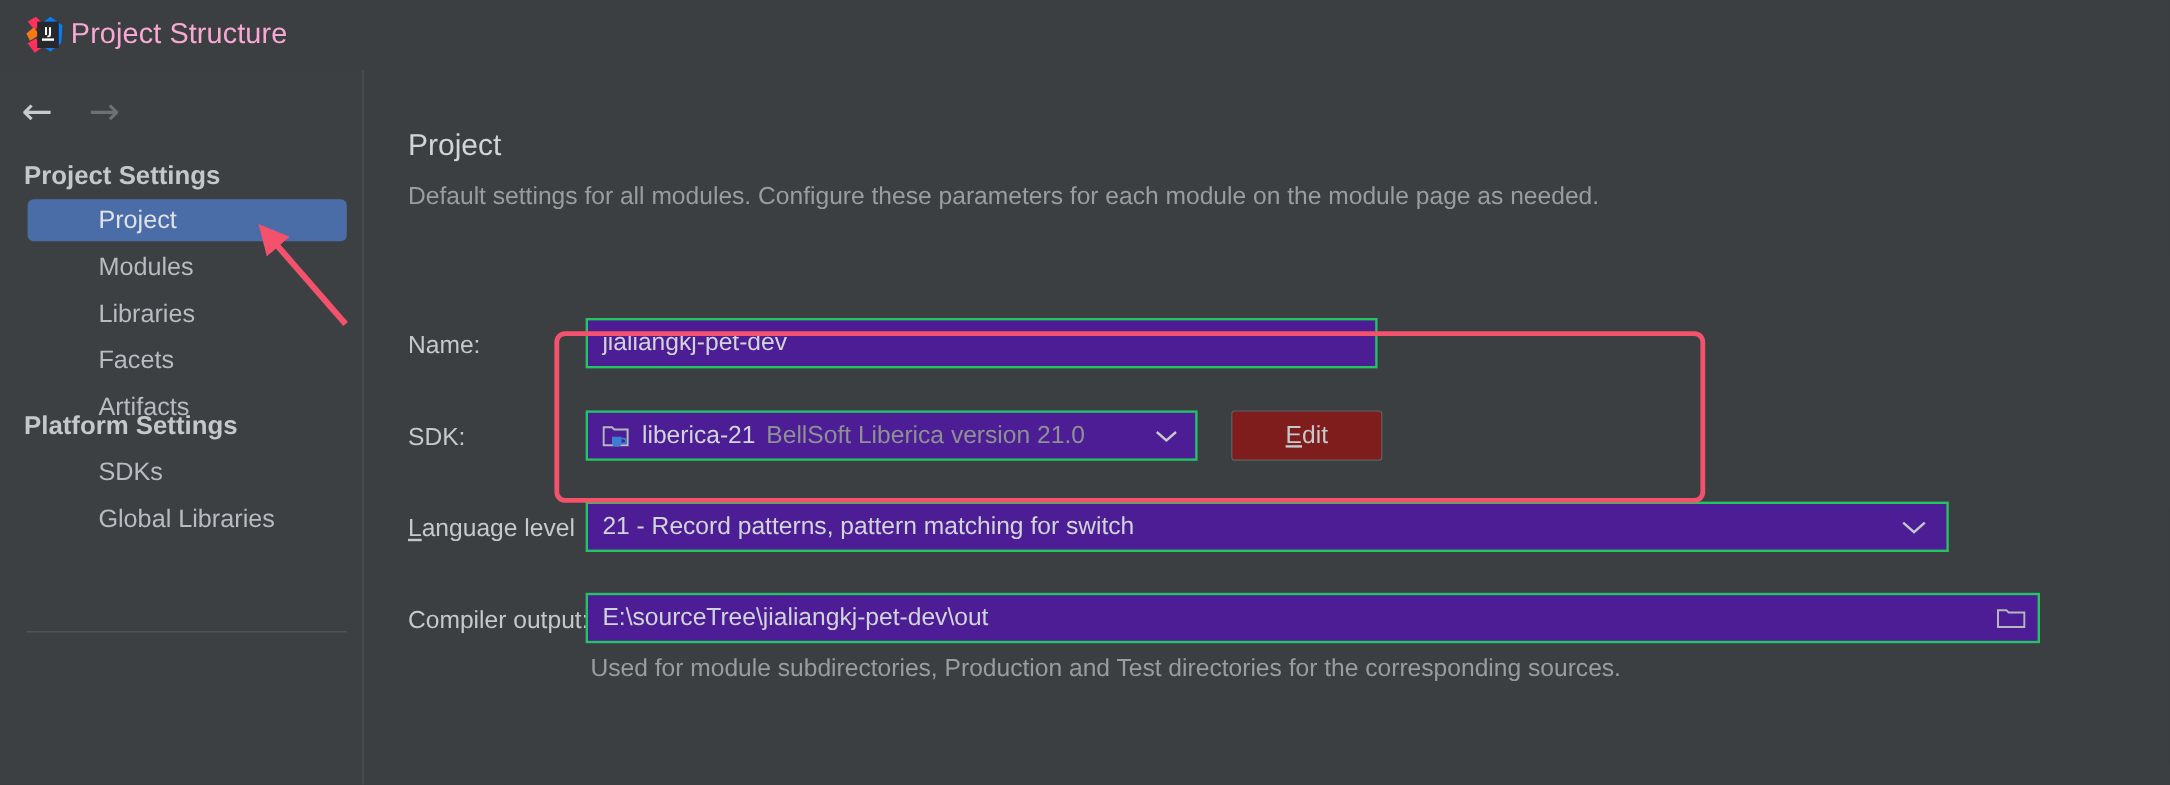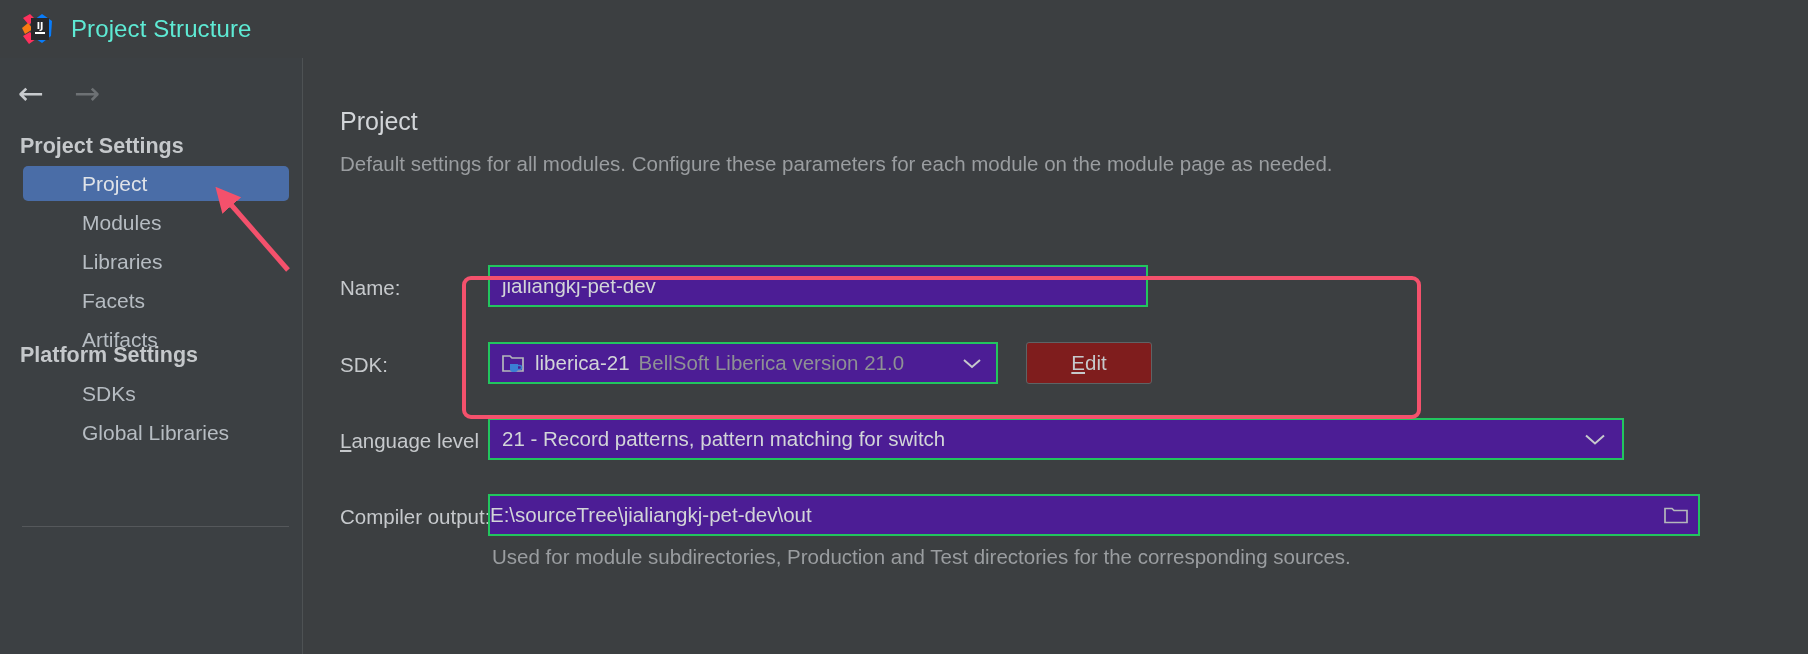--- a/index.html
+++ b/index.html
@@ -11,21 +11,21 @@
   }
   #root { position: relative; width: 1808px; height: 654px; background: #3c3f41; }
 
   
   #titlebar {
     position: absolute; left: 0; top: 0; width: 1808px; height: 58px;
     background: #3c3f41; display: flex; align-items: center;
   }
   #app-logo { margin-left: 20px; width: 34px; height: 34px; position: relative; }
   #title-text {
-    margin-left: 17px; font-size: 24px; color: #5eead4; letter-spacing: .1px;
+    margin-left: 5px; font-size: 24px; color: #f9a8d4; letter-spacing: .1px;
   }
 
   
   #sidebar {
     position: absolute; left: 0; top: 58px; width: 303px; height: 596px;
     background: #3c4043; border-right: 1px solid #4e5254;
   }
   #nav-arrows { position: absolute; left: 18px; top: 20px; display: flex; gap: 30px; }
   .nav-arrow { font-size: 31px; line-height: 31px; color: #c8cbce; font-family: "DejaVu Sans", sans-serif; }
   .nav-arrow.disabled { color: #6d7174; }
@@ -71,21 +71,21 @@
   #edit-btn {
     position: absolute; left: 722px; top: 284px; width: 126px; height: 42px;
     background: #7f1d1d; border: 1px solid #5e6365; border-radius: 3px;
     display: flex; align-items: center; justify-content: center;
   }
   #edit-btn span { font-size: 20.5px; color: #c6c9cc; }
 
   #name-field { left: 184px; top: 207px; width: 660px; height: 42px; padding-left: 12px; }
   #lang-combo { left: 184px; top: 360px; width: 1136px; height: 42px; padding-left: 12px; }
   #lang-chevron { position: absolute; right: 16px; top: 50%; transform: translateY(-50%); }
-  #out-field { left: 184px; top: 436px; width: 1212px; height: 42px; }
+  #out-field { left: 184px; top: 436px; width: 1212px; height: 42px; padding-left: 12px; }
   #out-browse { position: absolute; right: 10px; top: 50%; transform: translateY(-50%); width: 24px; height: 21px; }
 
   #hint-text { position: absolute; left: 188px; top: 487px; font-size: 20.5px; color: #9a9da0; white-space: nowrap; }
 
   
   #annot-box {
     position: absolute; left: 462px; top: 276px; width: 959px; height: 143px;
     border: 4px solid #f4516c; border-radius: 9px; pointer-events: none;
   }
   #annot-arrow { position: absolute; left: 200px; top: 170px; width: 130px; height: 120px; pointer-events: none; }

